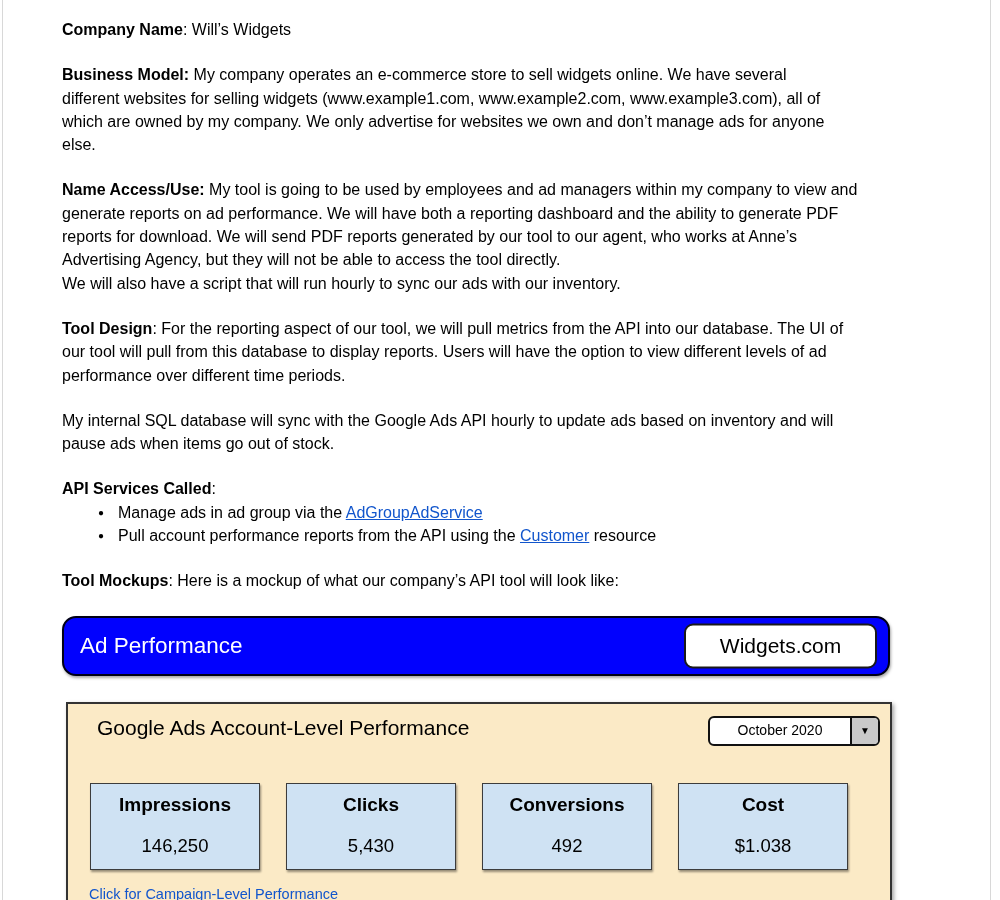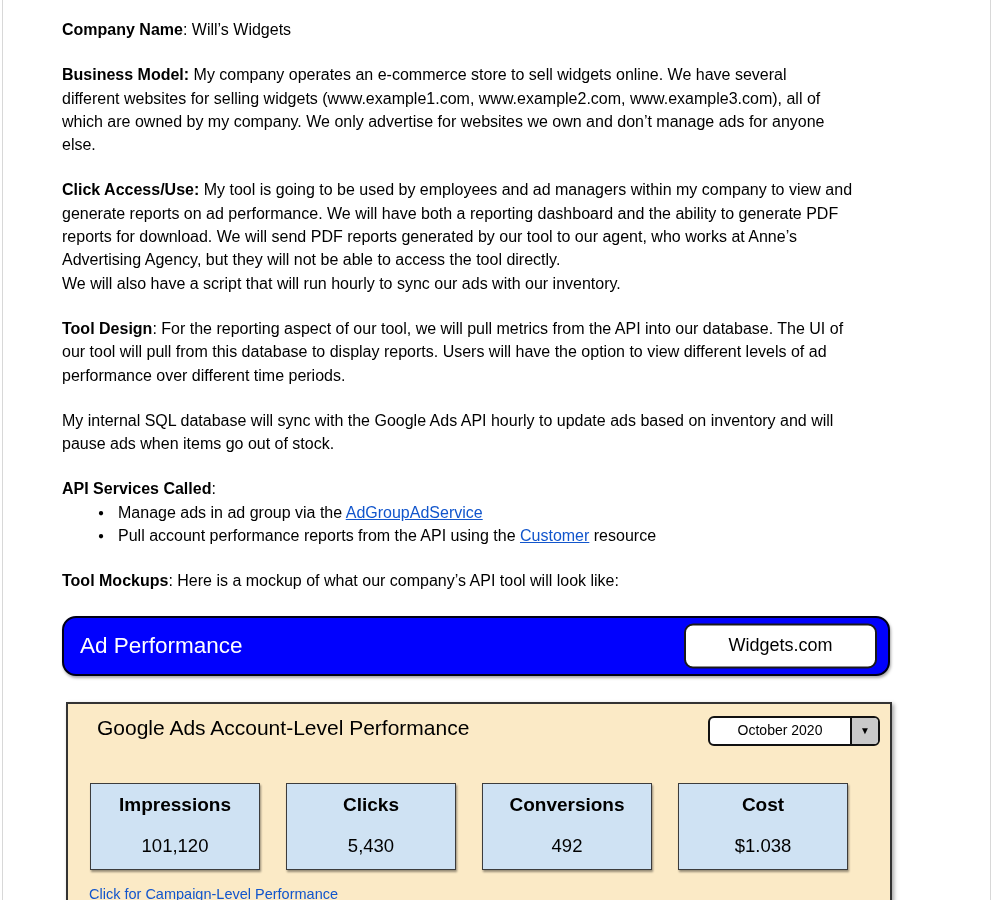--- a/index.html
+++ b/index.html
@@ -23,21 +23,21 @@
   
   .banner { position: relative; margin-top: 23px; width: 824px; height: 56px;
             background: #0101fe; border: 2px solid #000016; border-radius: 14px;
             box-shadow: 1px 2px 3px rgba(0,0,0,.35); }
   .banner-title { position: absolute; left: 16px; top: 50%; transform: translateY(-50%);
                   color: #ffffff; font-size: 22.5px; }
   .banner-btn { position: absolute; right: 11px; top: 50%; transform: translateY(-50%);
                 width: 189px; height: 41px; background: #ffffff; color: #000;
                 border: 2.5px solid #1a1a1a; border-radius: 9px;
                 display: flex; align-items: center; justify-content: center;
-                font-size: 18px; cursor: pointer; }
+                font-size: 21px; cursor: pointer; }
 
   
   .panel { position: relative; margin-top: 26px; margin-left: 4px; width: 822px; height: 202px;
            background: #fbeac6; border: 2px solid #333333;
            box-shadow: 2px 2px 4px rgba(0,0,0,.35); }
   .panel-title { position: absolute; left: 29px; top: 12px; font-size: 21px; }
   .dropdown { position: absolute; right: 10px; top: 12px; width: 168px; height: 26px;
               display: flex; background: #ffffff; border: 2px solid #111111;
               border-radius: 6px; overflow: hidden; cursor: pointer; }
   .dropdown-value { flex: 1; display: flex; align-items: center; justify-content: center;
@@ -63,21 +63,21 @@
 
 <div class="doc">
 
   <p class="first"><b>Company Name</b><span class="pre">: Will’s Widgets</span></p>
 
   <p><b>Business Model:</b><span class="pre"> My company operates an e-commerce store to sell widgets online. We have several
 different websites for selling widgets (www.example1.com, www.example2.com, www.example3.com), all of
 which are owned by my company. We only advertise for websites we own and don’t manage ads for anyone
 else.</span></p>
 
-  <p><b>Click Access/Use:</b><span class="pre"> My tool is going to be used by employees and ad managers within my company to view and
+  <p><b>Name Access/Use:</b><span class="pre"> My tool is going to be used by employees and ad managers within my company to view and
 generate reports on ad performance. We will have both a reporting dashboard and the ability to generate PDF
 reports for download. We will send PDF reports generated by our tool to our agent, who works at Anne’s
 Advertising Agency, but they will not be able to access the tool directly.
 We will also have a script that will run hourly to sync our ads with our inventory.</span></p>
 
   <p><b>Tool Design</b><span class="pre">: For the reporting aspect of our tool, we will pull metrics from the API into our database. The UI of
 our tool will pull from this database to display reports. Users will have the option to view different levels of ad
 performance over different time periods.</span></p>
 
   <p><span class="pre">My internal SQL database will sync with the Google Ads API hourly to update ads based on inventory and will
@@ -105,21 +105,21 @@
     <span class="panel-title">Google Ads Account-Level Performance</span>
 
     <div class="dropdown">
       <span class="dropdown-value">October 2020</span>
       <span class="dropdown-btn">▼</span>
     </div>
 
     <div class="cards">
       <div class="card">
         <span class="card-label">Impressions</span>
-        <span class="card-value">101,120</span>
+        <span class="card-value">146,250</span>
       </div>
       <div class="card">
         <span class="card-label">Clicks</span>
         <span class="card-value">5,430</span>
       </div>
       <div class="card">
         <span class="card-label">Conversions</span>
         <span class="card-value">492</span>
       </div>
       <div class="card">

